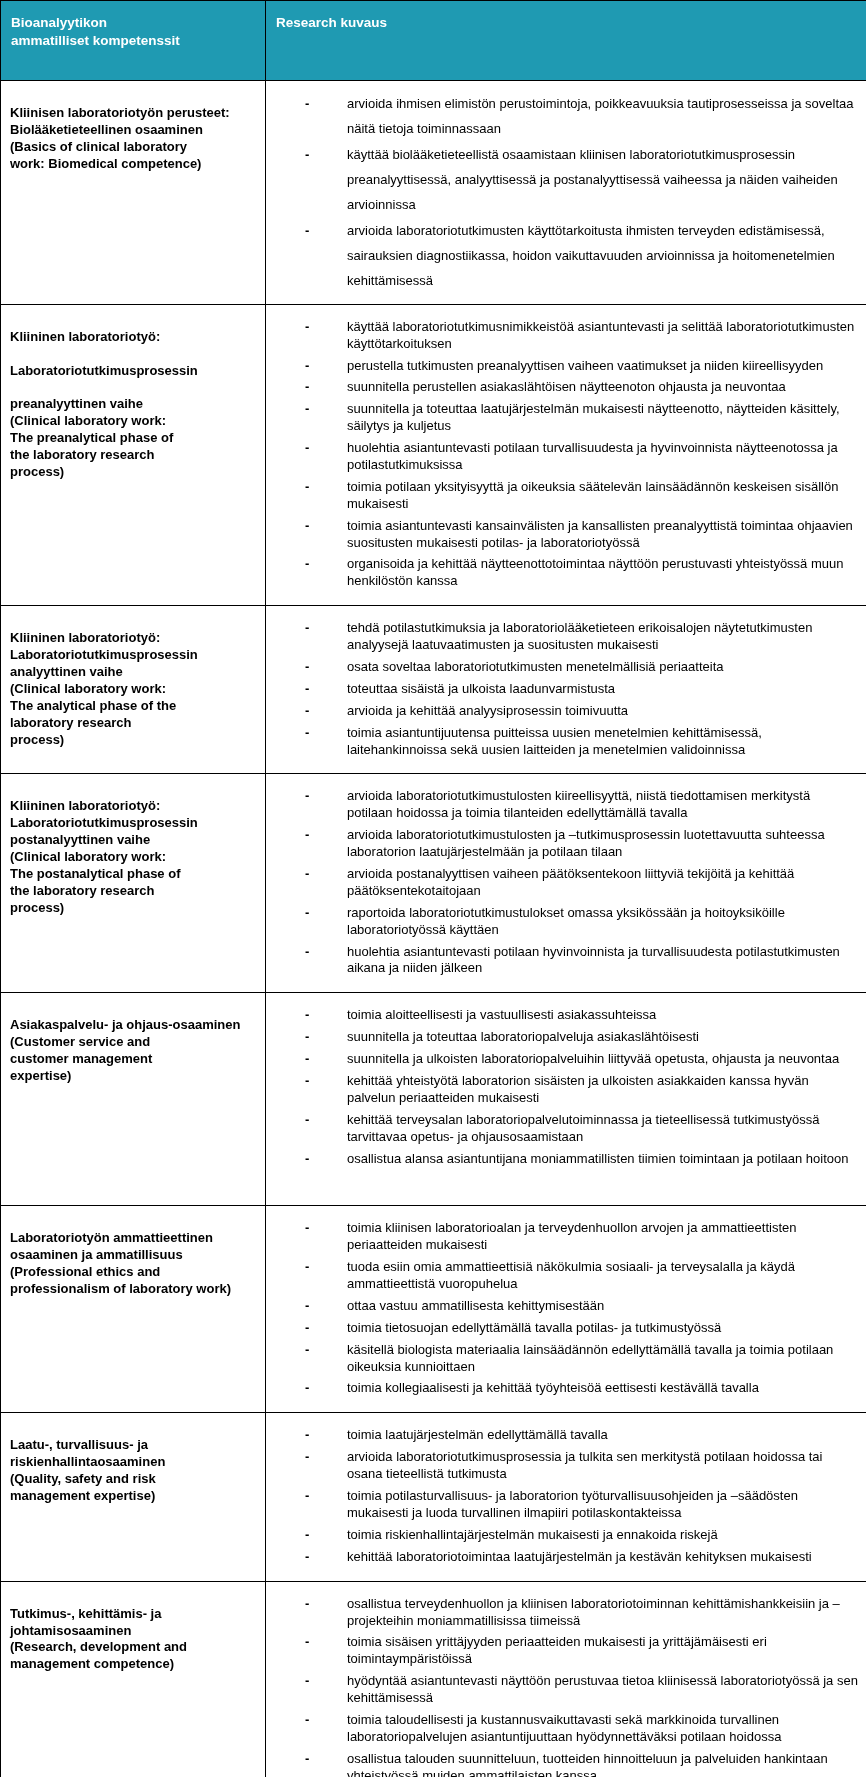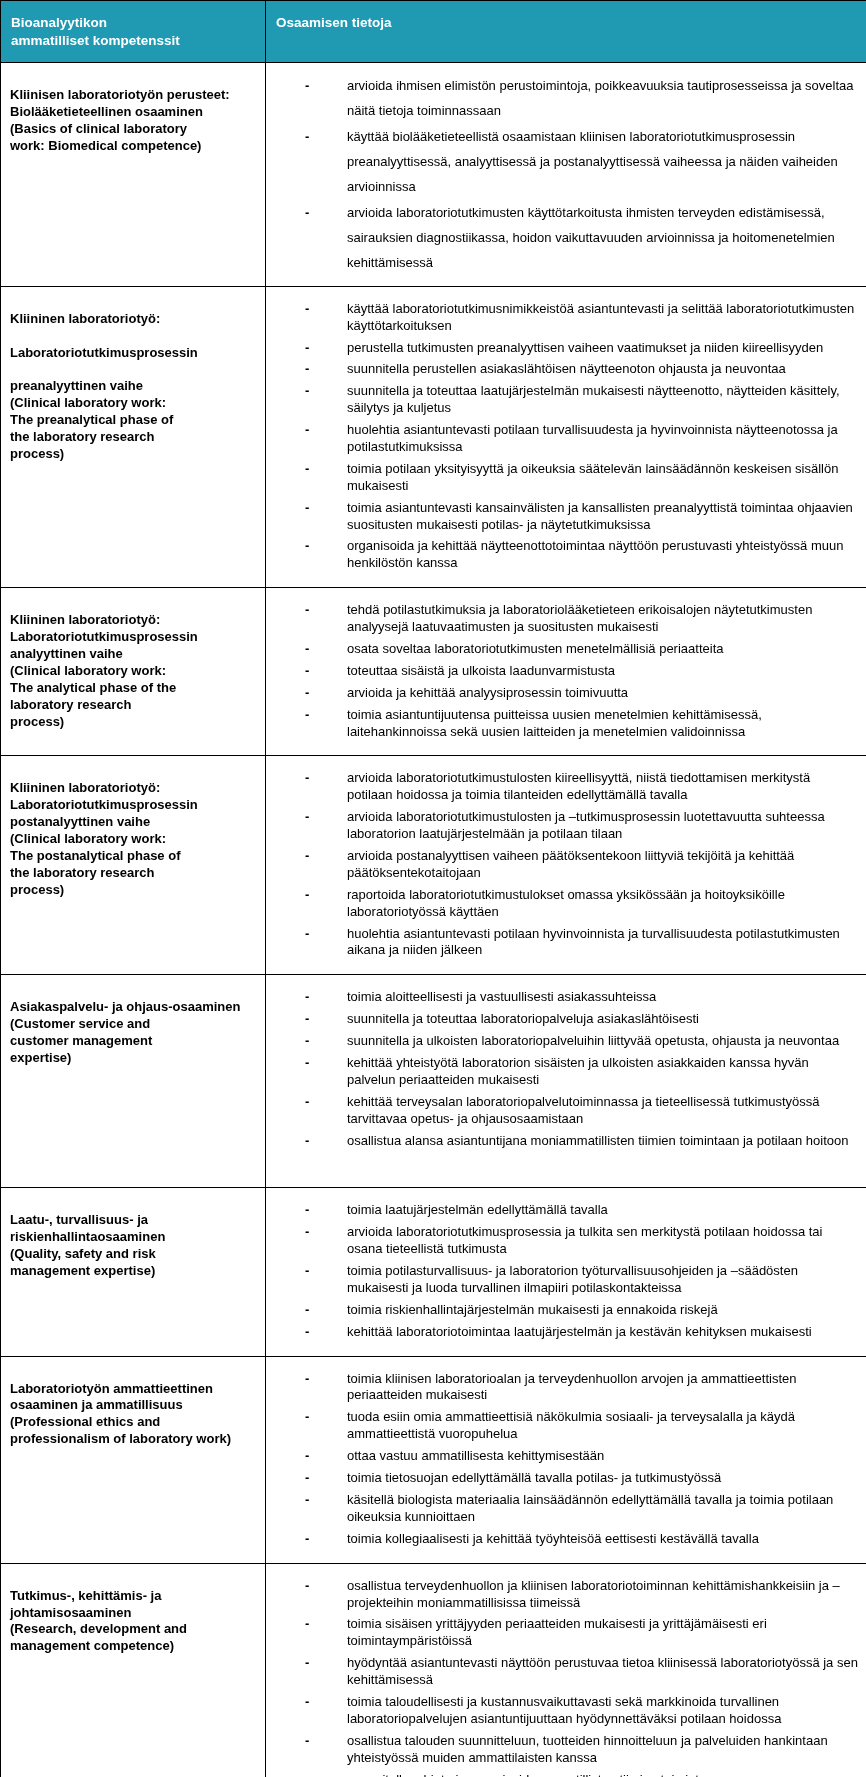--- a/index.html
+++ b/index.html
@@ -24,21 +24,21 @@
     vertical-align:top;
   }
 
   th.head {
     background:var(--accent);
     color:#fff;
     font-size:13.5px;
     font-weight:bold;
     text-align:left;
     padding:13px 10px 10px 10px;
-    height:62px;
+    height:80px;
     white-space:pre-line;
     line-height:1.35;
   }
 
   td.cell-left {
     font-weight:bold;
     font-size:13px;
     line-height:1.3;
     padding:24px 14px 10px 9px;
     white-space:pre-line;
@@ -71,21 +71,21 @@
 
 <table class="comp">
   <colgroup>
       <col class="c1">
       <col class="c2">
     </colgroup>
   <thead>
     <tr>
       <th class="head">Bioanalyytikon
 ammatilliset kompetenssit</th>
-      <th class="head">Osaamisen tietoja</th>
+      <th class="head">Research kuvaus</th>
     </tr>
   </thead>
   <tbody id="rows-body">
       <tr style="height: 221px;">
         <td class="cell-left">Kliinisen laboratoriotyön perusteet:
 Biolääketieteellinen osaaminen
 (Basics of clinical laboratory
 work: Biomedical competence)</td>
         <td class="cell-right wide">
           <ul class="bullets">
@@ -106,21 +106,21 @@
 the laboratory research
 process)</td>
         <td class="cell-right">
           <ul class="bullets">
             <li><span class="dash">-</span><span class="btxt">käyttää laboratoriotutkimusnimikkeistöä asiantuntevasti ja selittää laboratoriotutkimusten käyttötarkoituksen</span></li>
             <li><span class="dash">-</span><span class="btxt">perustella tutkimusten preanalyyttisen vaiheen vaatimukset ja niiden kiireellisyyden</span></li>
             <li><span class="dash">-</span><span class="btxt">suunnitella perustellen asiakaslähtöisen näytteenoton ohjausta ja neuvontaa</span></li>
             <li><span class="dash">-</span><span class="btxt">suunnitella ja toteuttaa laatujärjestelmän mukaisesti näytteenotto, näytteiden käsittely, säilytys ja kuljetus</span></li>
             <li><span class="dash">-</span><span class="btxt">huolehtia asiantuntevasti potilaan turvallisuudesta ja hyvinvoinnista näytteenotossa ja potilastutkimuksissa</span></li>
             <li><span class="dash">-</span><span class="btxt">toimia potilaan yksityisyyttä ja oikeuksia säätelevän lainsäädännön keskeisen sisällön mukaisesti</span></li>
-            <li><span class="dash">-</span><span class="btxt">toimia asiantuntevasti kansainvälisten ja kansallisten preanalyyttistä toimintaa ohjaavien suositusten mukaisesti potilas- ja näytetutkimuksissa</span></li>
+            <li><span class="dash">-</span><span class="btxt">toimia asiantuntevasti kansainvälisten ja kansallisten preanalyyttistä toimintaa ohjaavien suositusten mukaisesti potilas- ja laboratoriotyössä</span></li>
             <li><span class="dash">-</span><span class="btxt">organisoida ja kehittää näytteenottotoimintaa näyttöön perustuvasti yhteistyössä muun henkilöstön kanssa</span></li>
           </ul>
         </td>
       </tr>
       <tr style="height: 162px;">
         <td class="cell-left">Kliininen laboratoriotyö:
 Laboratoriotutkimusprosessin
 analyyttinen vaihe
 (Clinical laboratory work:
 The analytical phase of the
@@ -163,51 +163,51 @@
           <ul class="bullets">
             <li><span class="dash">-</span><span class="btxt">toimia aloitteellisesti ja vastuullisesti asiakassuhteissa</span></li>
             <li><span class="dash">-</span><span class="btxt">suunnitella ja toteuttaa laboratoriopalveluja asiakaslähtöisesti</span></li>
             <li><span class="dash">-</span><span class="btxt">suunnitella ja ulkoisten laboratoriopalveluihin liittyvää opetusta, ohjausta ja neuvontaa</span></li>
             <li><span class="dash">-</span><span class="btxt">kehittää yhteistyötä laboratorion sisäisten ja ulkoisten asiakkaiden kanssa hyvän palvelun periaatteiden mukaisesti</span></li>
             <li><span class="dash">-</span><span class="btxt">kehittää terveysalan laboratoriopalvelutoiminnassa ja tieteellisessä tutkimustyössä tarvittavaa opetus- ja ohjausosaamistaan</span></li>
             <li><span class="dash">-</span><span class="btxt">osallistua alansa asiantuntijana moniammatillisten tiimien toimintaan ja potilaan hoitoon</span></li>
           </ul>
         </td>
       </tr>
-      <tr style="height: 159px;">
-        <td class="cell-left">Laatu-, turvallisuus- ja
-riskienhallintaosaaminen
-(Quality, safety and risk
-management expertise)</td>
-        <td class="cell-right">
-          <ul class="bullets">
-            <li><span class="dash">-</span><span class="btxt">toimia laatujärjestelmän edellyttämällä tavalla</span></li>
-            <li><span class="dash">-</span><span class="btxt">arvioida laboratoriotutkimusprosessia ja tulkita sen merkitystä potilaan hoidossa tai osana tieteellistä tutkimusta</span></li>
-            <li><span class="dash">-</span><span class="btxt">toimia potilasturvallisuus- ja laboratorion työturvallisuusohjeiden ja –säädösten mukaisesti ja luoda turvallinen ilmapiiri potilaskontakteissa</span></li>
-            <li><span class="dash">-</span><span class="btxt">toimia riskienhallintajärjestelmän mukaisesti ja ennakoida riskejä</span></li>
-            <li><span class="dash">-</span><span class="btxt">kehittää laboratoriotoimintaa laatujärjestelmän ja kestävän kehityksen mukaisesti</span></li>
-          </ul>
-        </td>
-      </tr>
       <tr style="height: 201px;">
         <td class="cell-left">Laboratoriotyön ammattieettinen
 osaaminen ja ammatillisuus
 (Professional ethics and
 professionalism of laboratory work)</td>
         <td class="cell-right">
           <ul class="bullets">
             <li><span class="dash">-</span><span class="btxt">toimia kliinisen laboratorioalan ja terveydenhuollon arvojen ja ammattieettisten periaatteiden mukaisesti</span></li>
             <li><span class="dash">-</span><span class="btxt">tuoda esiin omia ammattieettisiä näkökulmia sosiaali- ja terveysalalla ja käydä ammattieettistä vuoropuhelua</span></li>
             <li><span class="dash">-</span><span class="btxt">ottaa vastuu ammatillisesta kehittymisestään</span></li>
             <li><span class="dash">-</span><span class="btxt">toimia tietosuojan edellyttämällä tavalla potilas- ja tutkimustyössä</span></li>
             <li><span class="dash">-</span><span class="btxt">käsitellä biologista materiaalia lainsäädännön edellyttämällä tavalla ja toimia potilaan oikeuksia kunnioittaen</span></li>
             <li><span class="dash">-</span><span class="btxt">toimia kollegiaalisesti ja kehittää työyhteisöä eettisesti kestävällä tavalla</span></li>
           </ul>
         </td>
       </tr>
+      <tr style="height: 159px;">
+        <td class="cell-left">Laatu-, turvallisuus- ja
+riskienhallintaosaaminen
+(Quality, safety and risk
+management expertise)</td>
+        <td class="cell-right">
+          <ul class="bullets">
+            <li><span class="dash">-</span><span class="btxt">toimia laatujärjestelmän edellyttämällä tavalla</span></li>
+            <li><span class="dash">-</span><span class="btxt">arvioida laboratoriotutkimusprosessia ja tulkita sen merkitystä potilaan hoidossa tai osana tieteellistä tutkimusta</span></li>
+            <li><span class="dash">-</span><span class="btxt">toimia potilasturvallisuus- ja laboratorion työturvallisuusohjeiden ja –säädösten mukaisesti ja luoda turvallinen ilmapiiri potilaskontakteissa</span></li>
+            <li><span class="dash">-</span><span class="btxt">toimia riskienhallintajärjestelmän mukaisesti ja ennakoida riskejä</span></li>
+            <li><span class="dash">-</span><span class="btxt">kehittää laboratoriotoimintaa laatujärjestelmän ja kestävän kehityksen mukaisesti</span></li>
+          </ul>
+        </td>
+      </tr>
       <tr style="height: 269px;">
         <td class="cell-left">Tutkimus-, kehittämis- ja
 johtamisosaaminen
 (Research, development and
 management competence)</td>
         <td class="cell-right">
           <ul class="bullets">
             <li><span class="dash">-</span><span class="btxt">osallistua terveydenhuollon ja kliinisen laboratoriotoiminnan kehittämishankkeisiin ja –projekteihin moniammatillisissa tiimeissä</span></li>
             <li><span class="dash">-</span><span class="btxt">toimia sisäisen yrittäjyyden periaatteiden mukaisesti ja yrittäjämäisesti eri toimintaympäristöissä</span></li>
             <li><span class="dash">-</span><span class="btxt">hyödyntää asiantuntevasti näyttöön perustuvaa tietoa kliinisessä laboratoriotyössä ja sen kehittämisessä</span></li>

